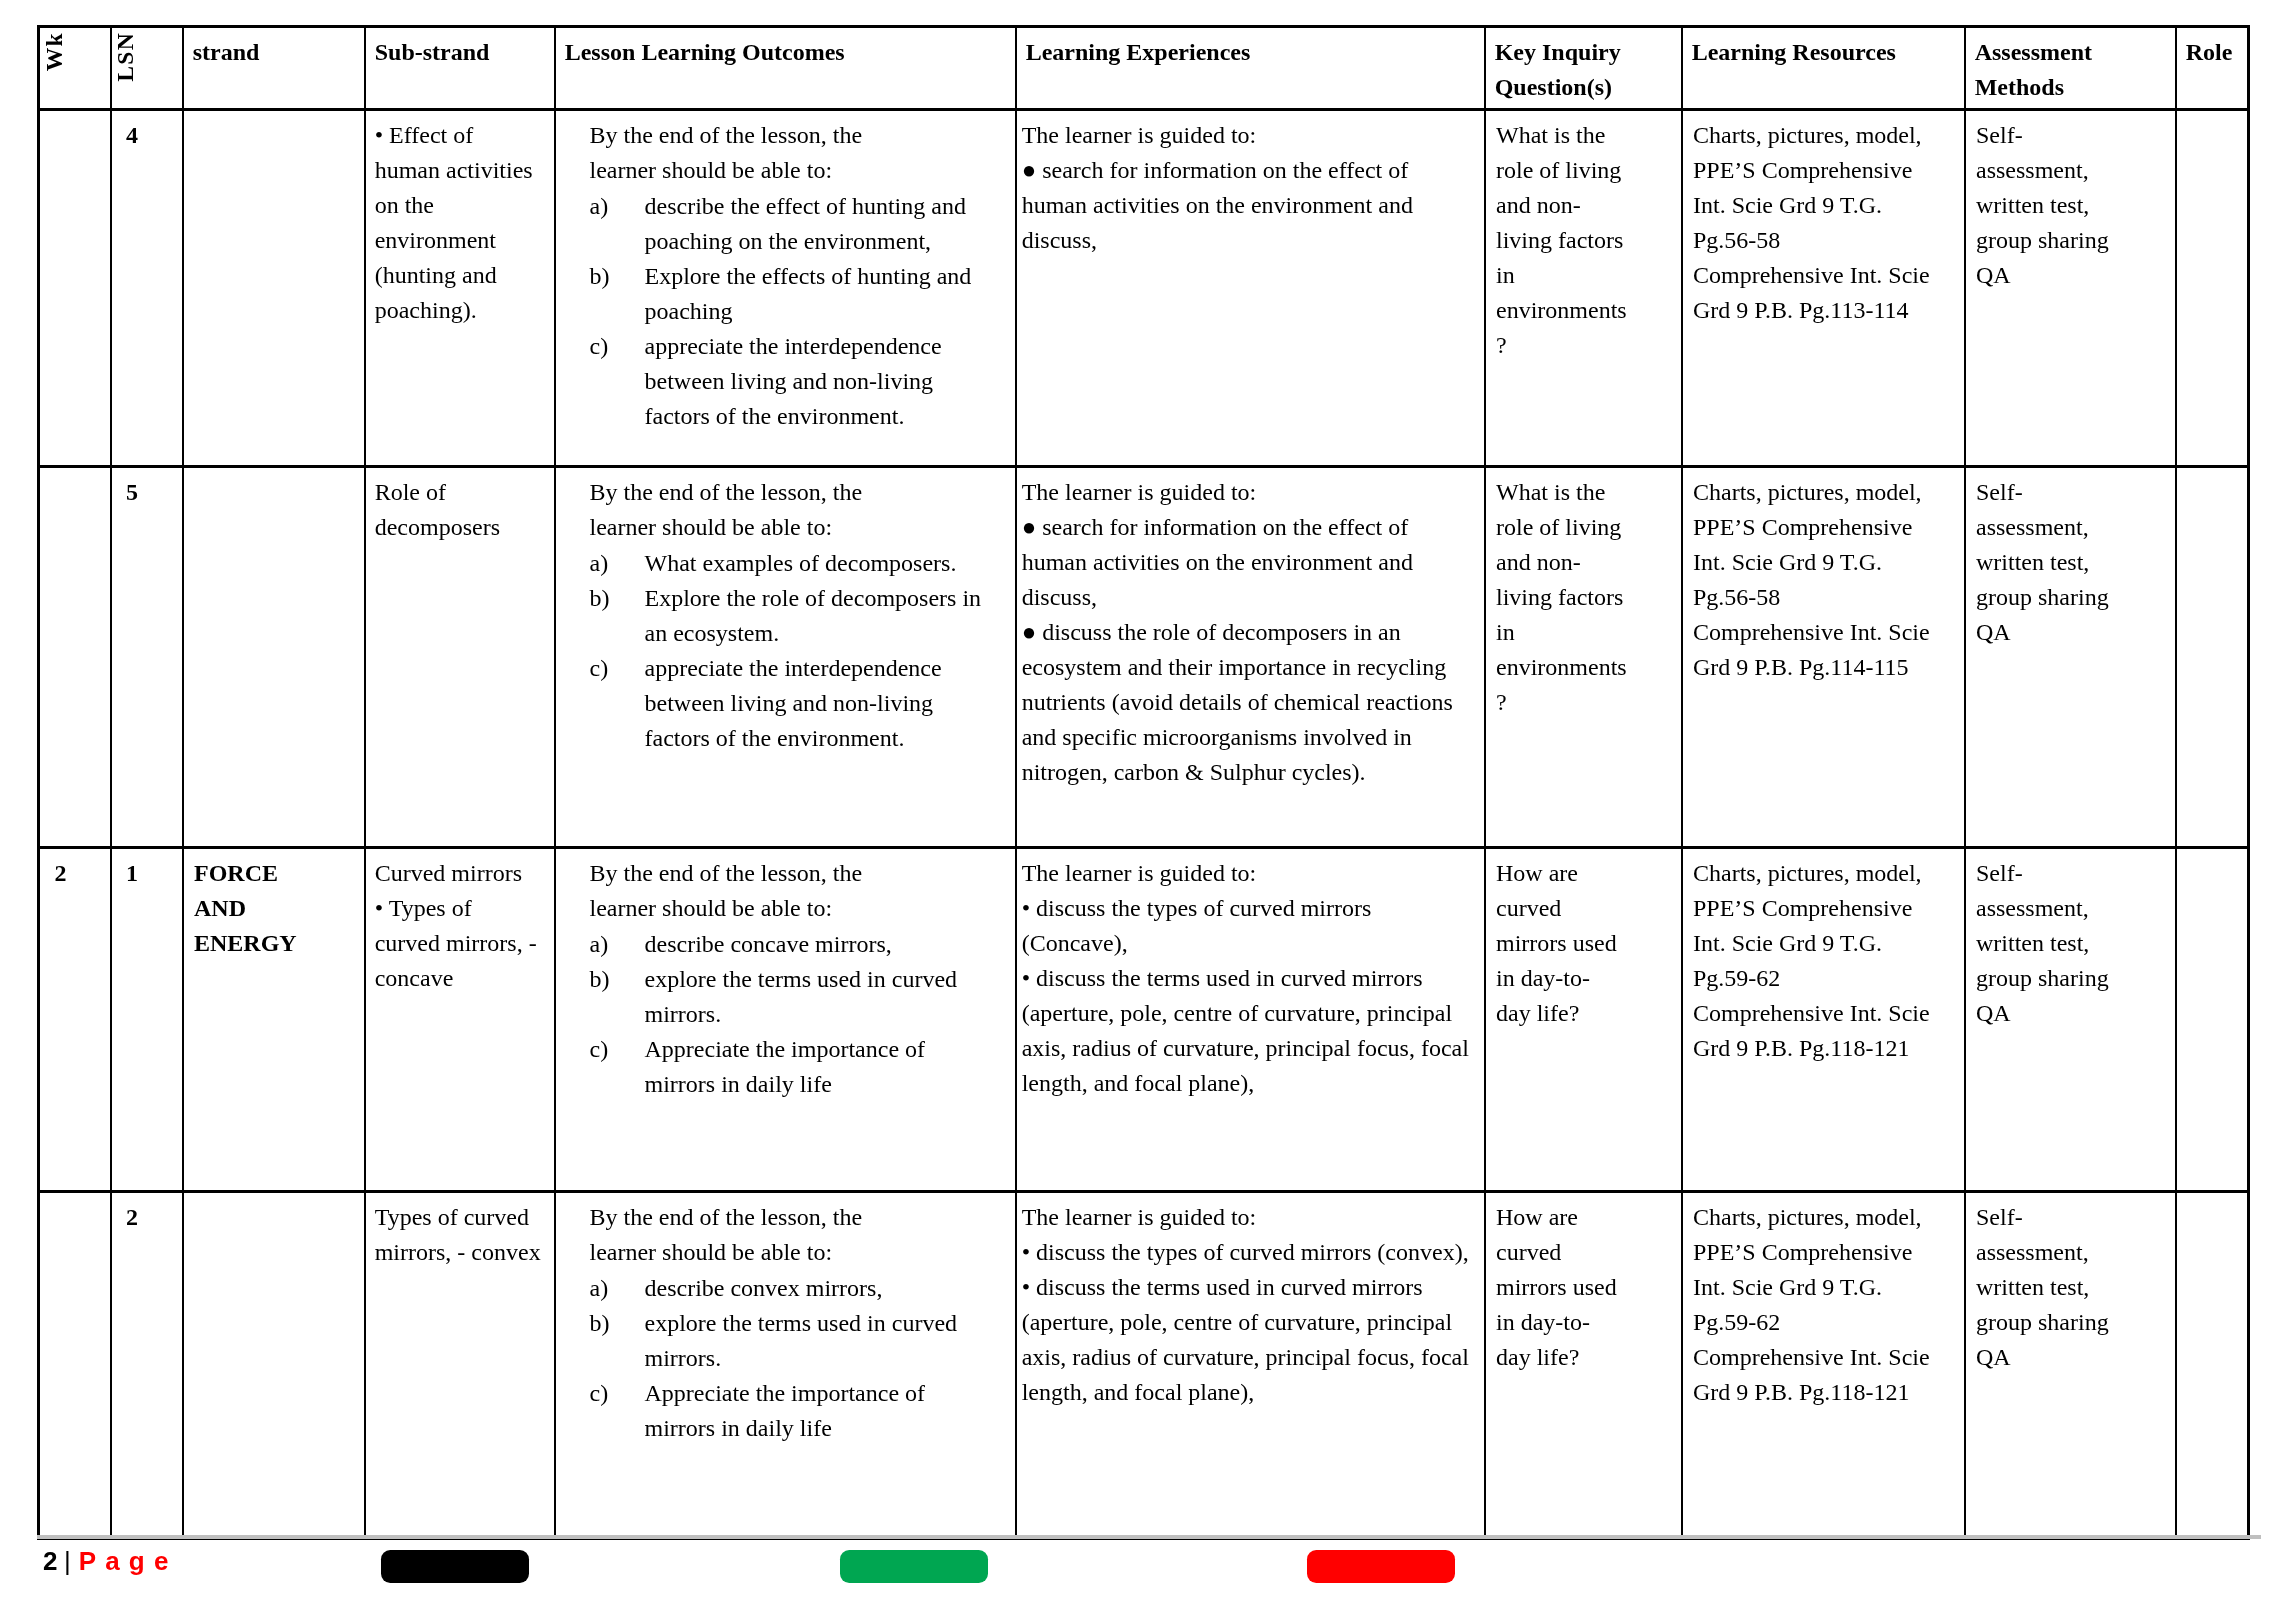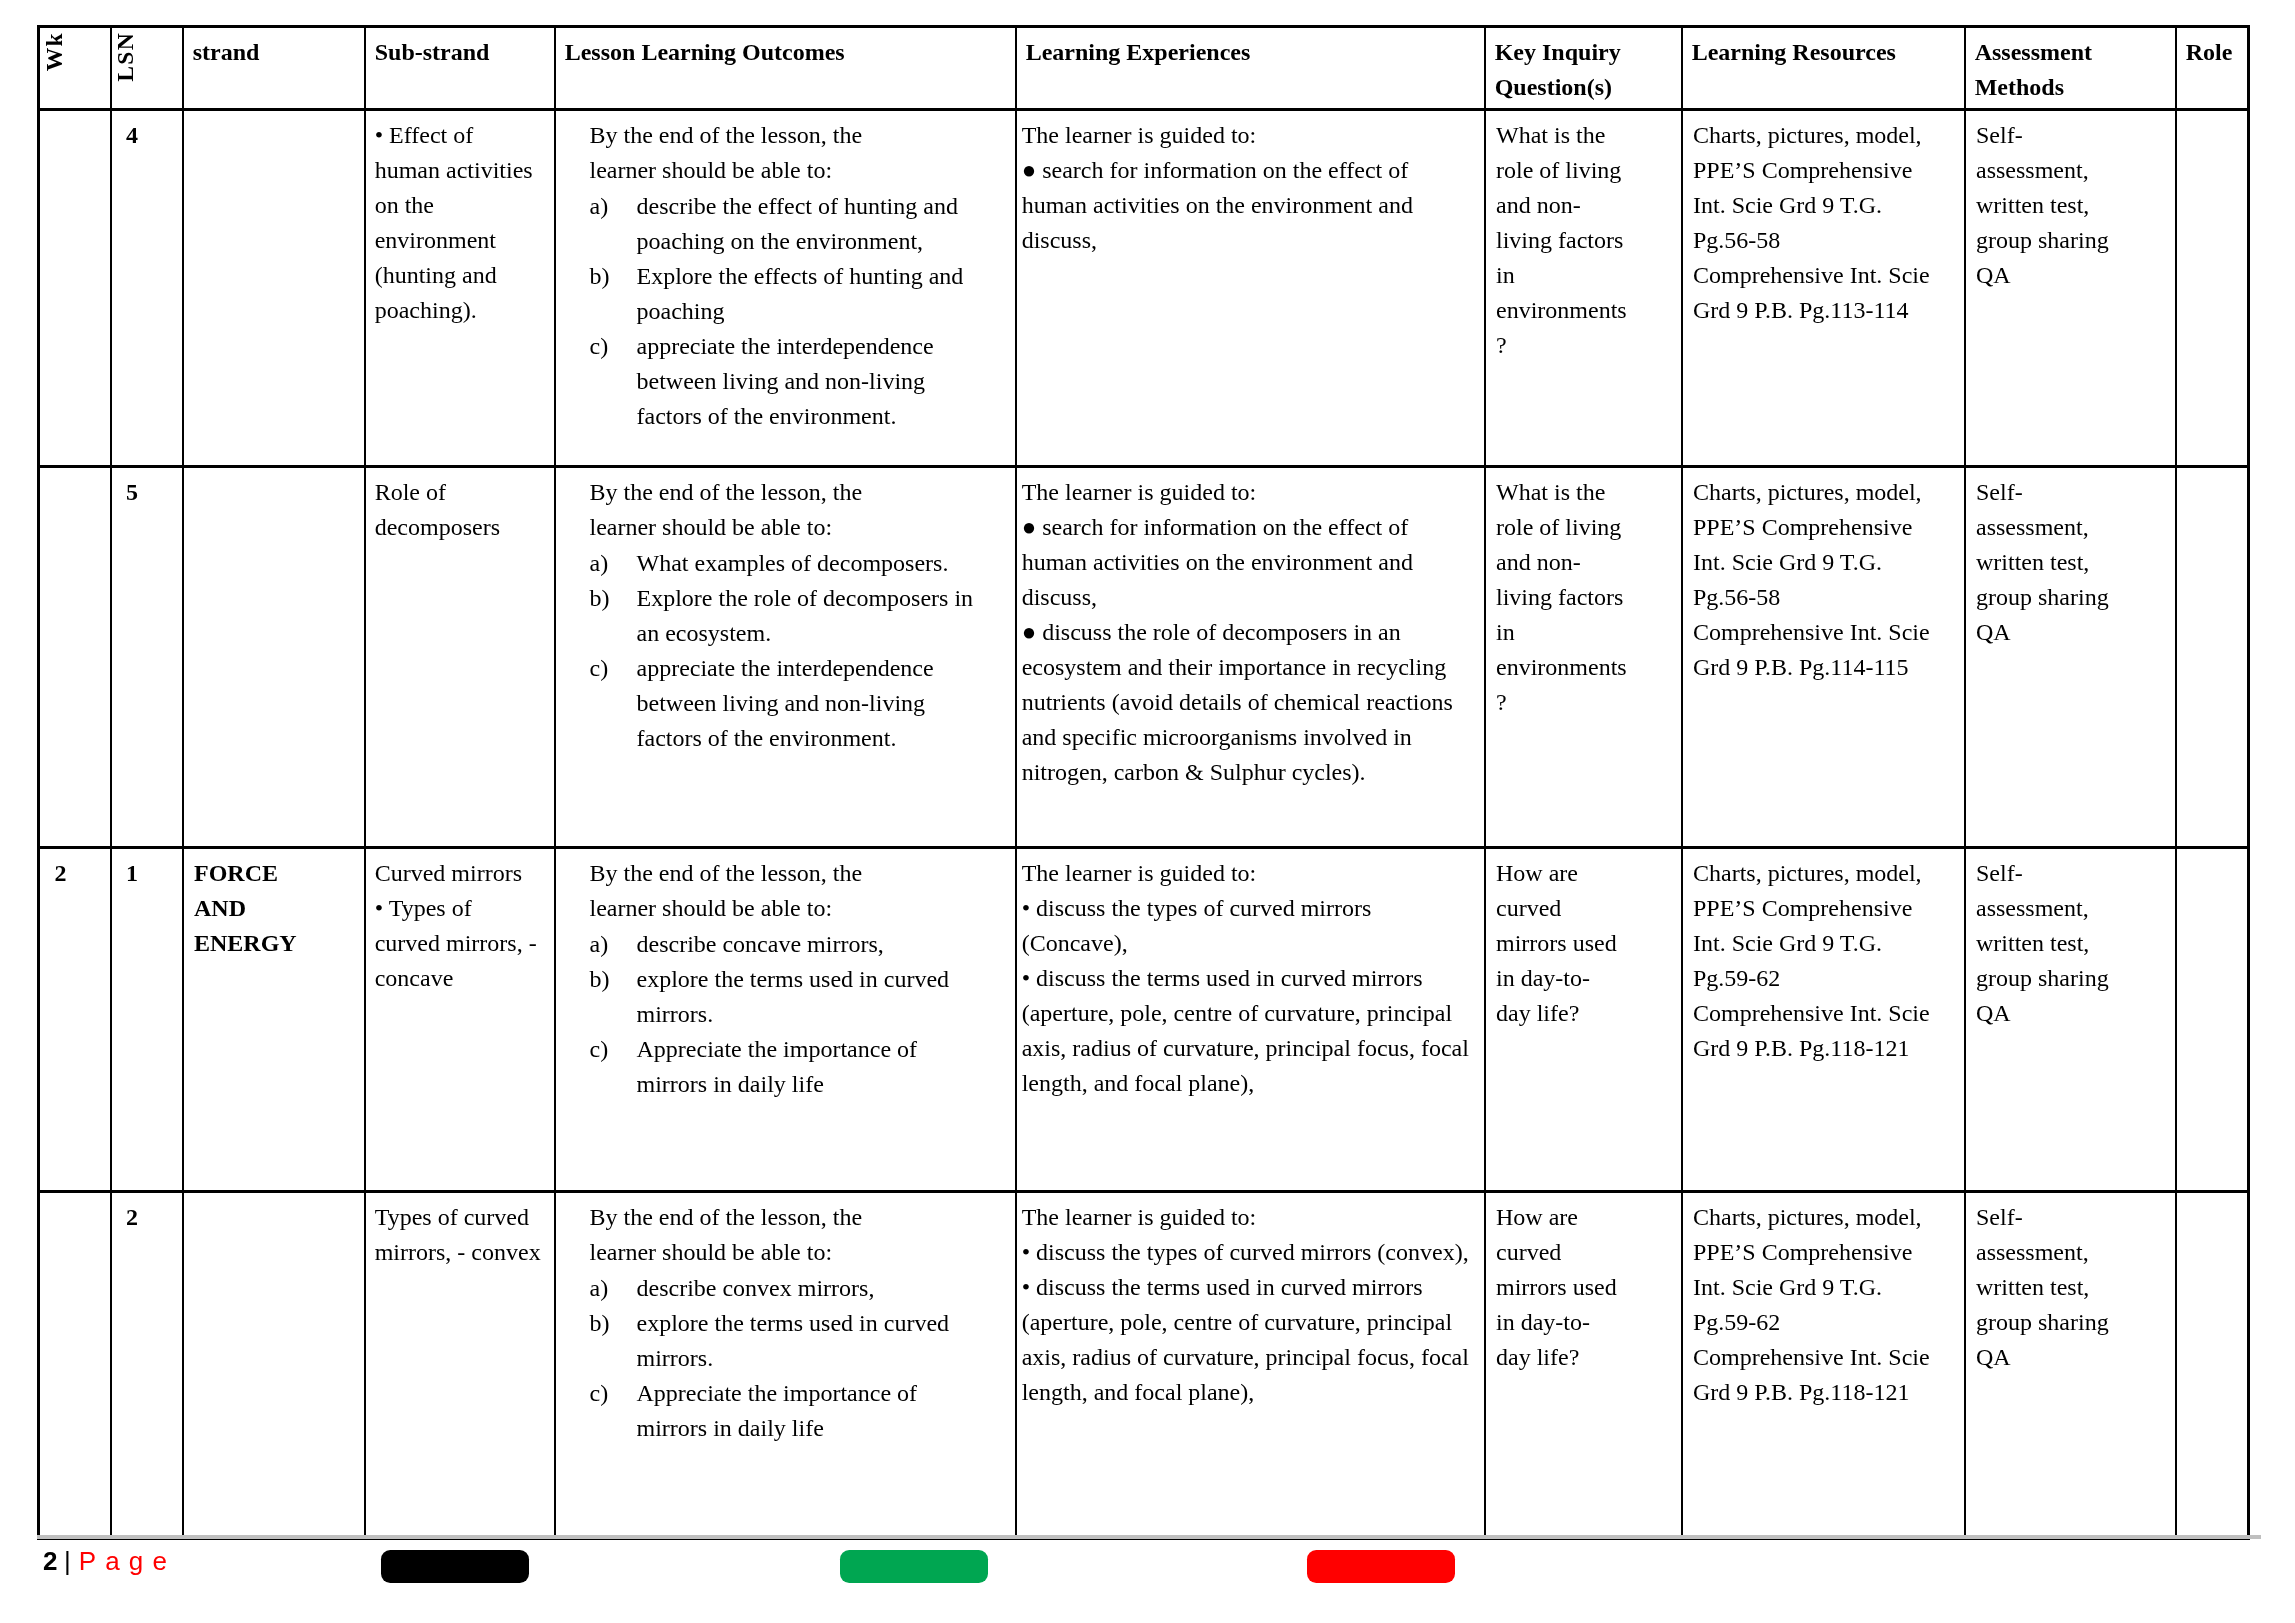--- a/index.html
+++ b/index.html
@@ -58,34 +58,34 @@
   td.cell-out   { padding-left: 34px; padding-right: 22px; }
   td.cell-exp   { padding-left: 5.2px;  padding-right: 6.5px; }
   td.cell-ki    { padding-left: 10.5px; padding-right: 56px; }
   td.cell-res   { padding-left: 10.5px; padding-right: 30px; }
   td.cell-ass   { padding-left: 10.5px; padding-right: 41px; }
 
   .prewrap { white-space: pre-line; }
   .oc-intro { white-space: pre-line; margin-bottom: 1.3px; }
   .oc-item { display: flex; }
   .oc-label { flex: 0 0 47px; }
-  .oc-text { flex: 1 1 auto; }
+  .oc-text { flex: 1 1 auto; margin-left: 8px; }
 
   .footer-rule {
     position: absolute; left: 37px; top: 1535px;
     width: 2224px; height: 3.9px; background: #bfbfbf;
   }
   .footer-text {
     position: absolute; left: 43px; top: 1546px;
     font-family: "Liberation Sans", sans-serif;
     font-size: 26px; line-height: 31px; white-space: nowrap;
   }
   .pg-num { font-weight: bold; color: #000000; }
   .pg-sep { color: #000000; font-weight: 400; margin: 0 7.9px 0 6.5px; }
-  .pg-word { color: #ff0000; font-weight: normal; letter-spacing: 9.2px; margin-top: 48px; }
+  .pg-word { color: #ff0000; font-weight: bold; letter-spacing: 9.2px; margin-top: 48px; }
   .bar { position: absolute; top: 1550px; height: 33px; width: 148px; border-radius: 9.2px; }
   .bar-black { left: 381px;  background: #000000; }
   .bar-green { left: 840px; background: #00a651; }
   .bar-red   { left: 1307px; background: #ff0000; }
 </style>
 </head>
 <body>
 
 <div class="page">
 

